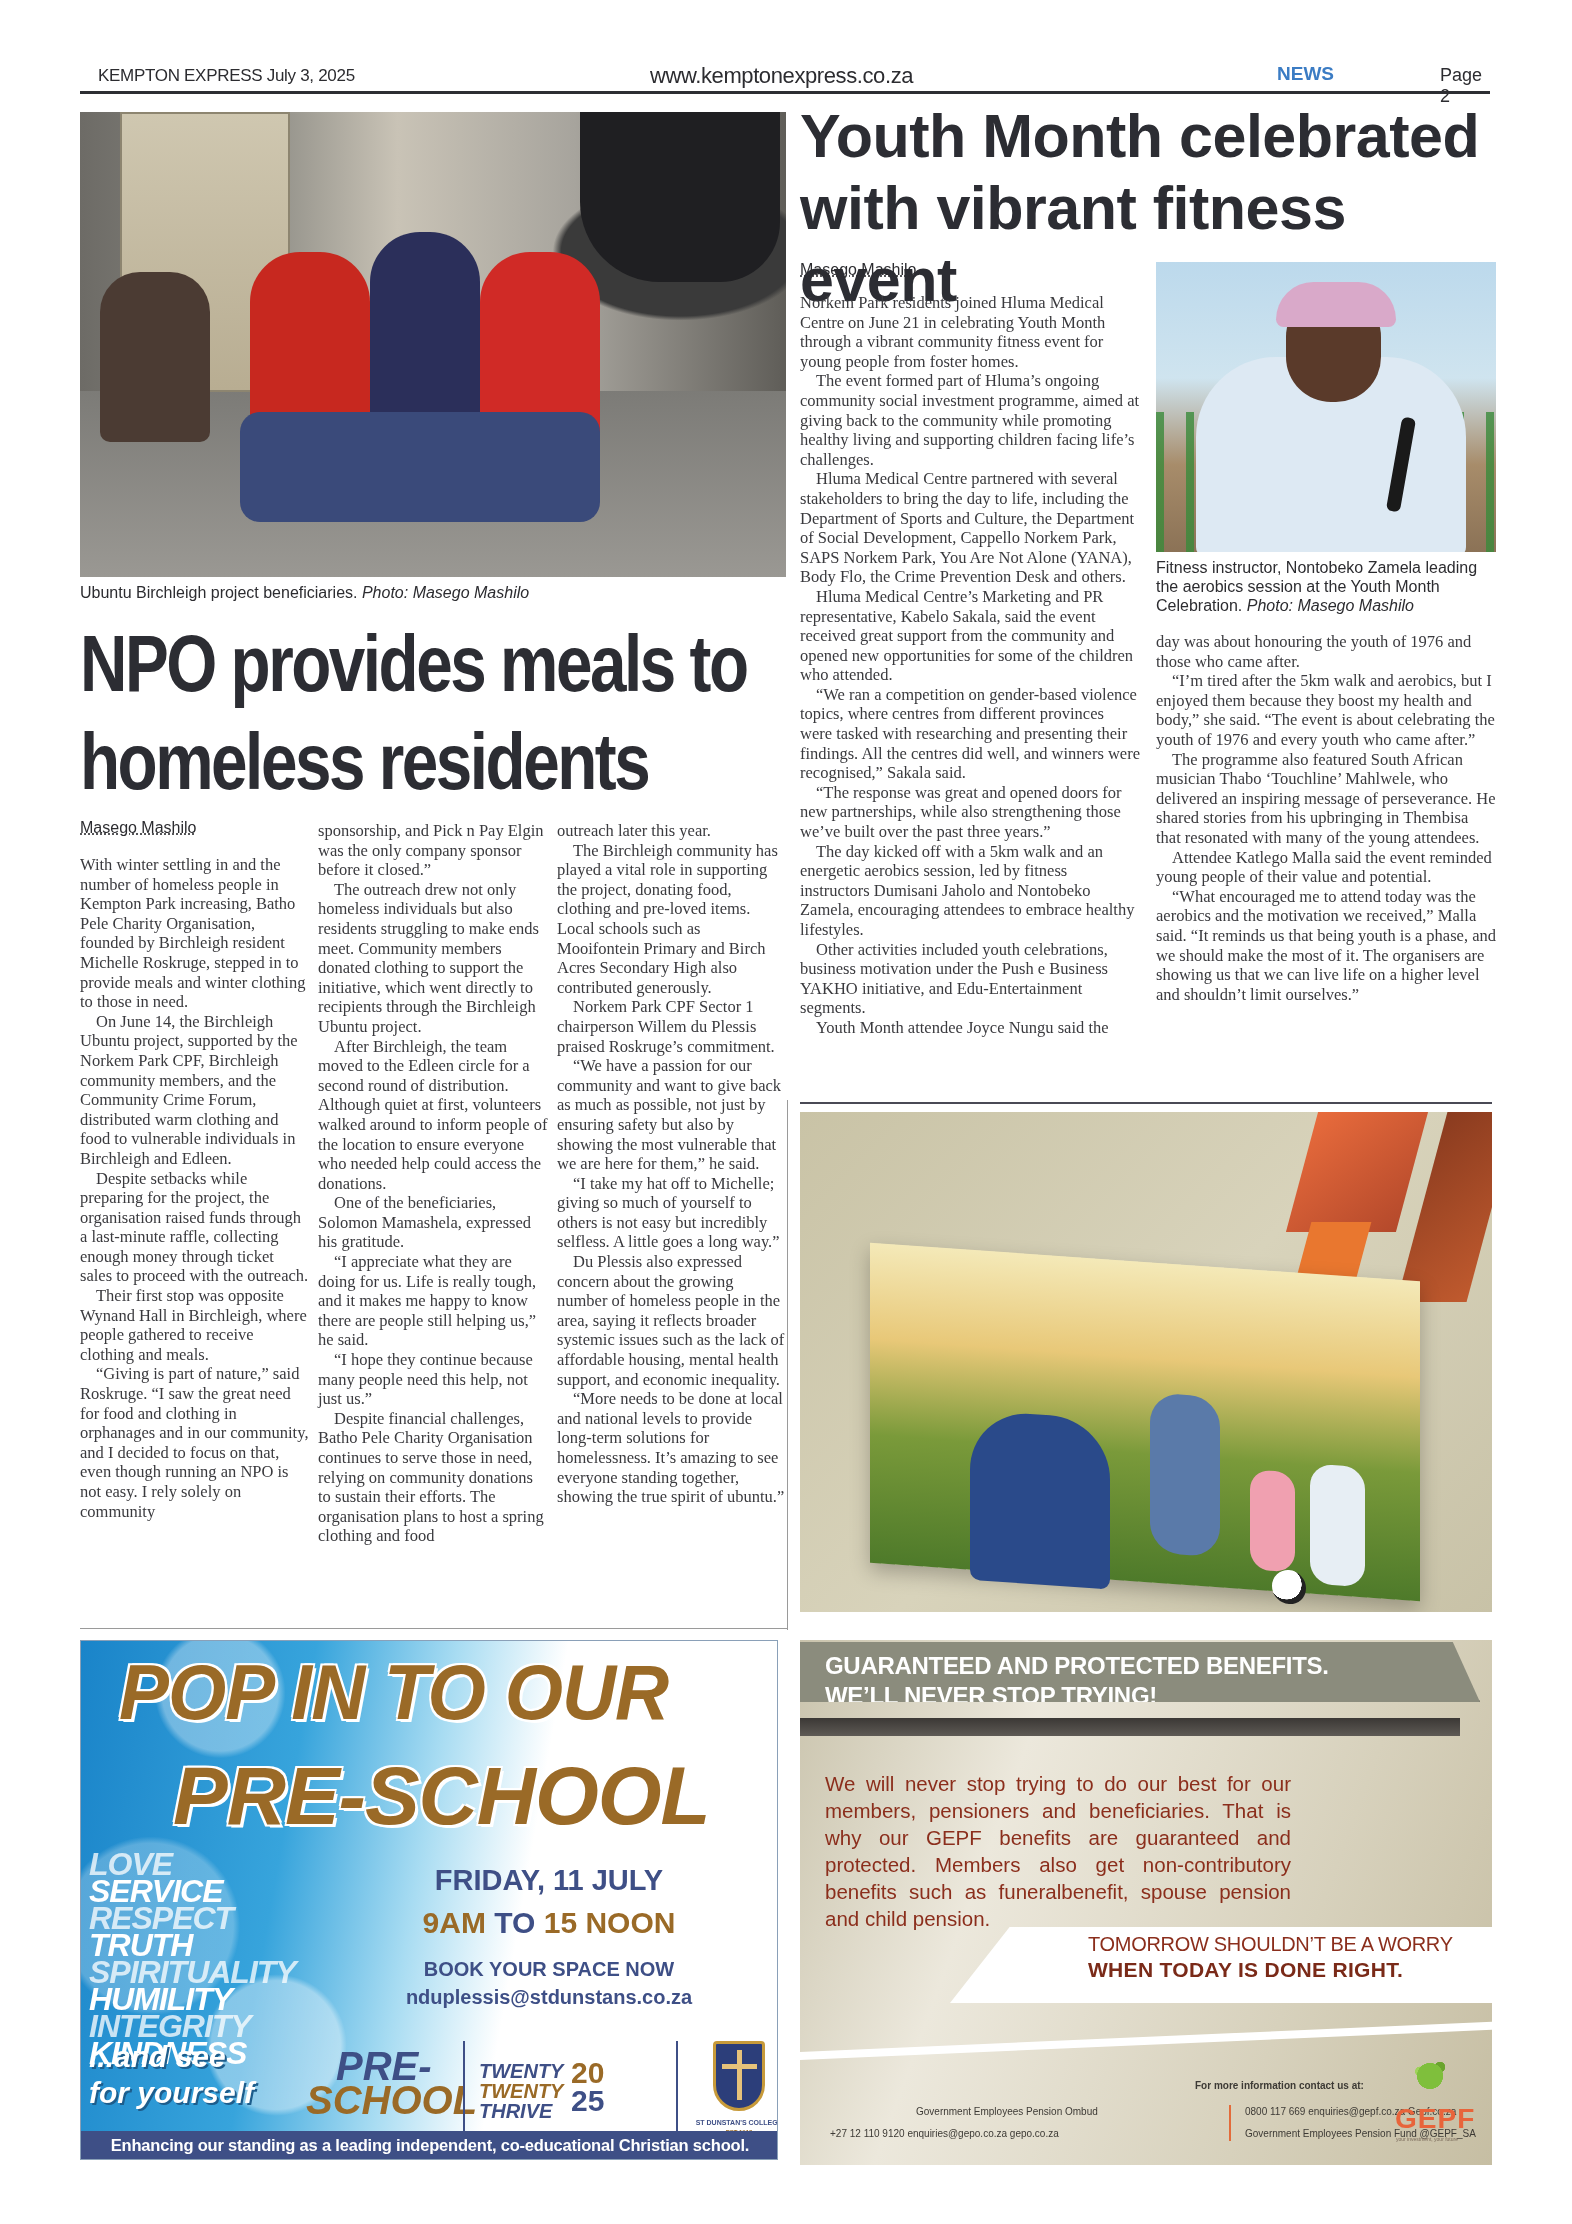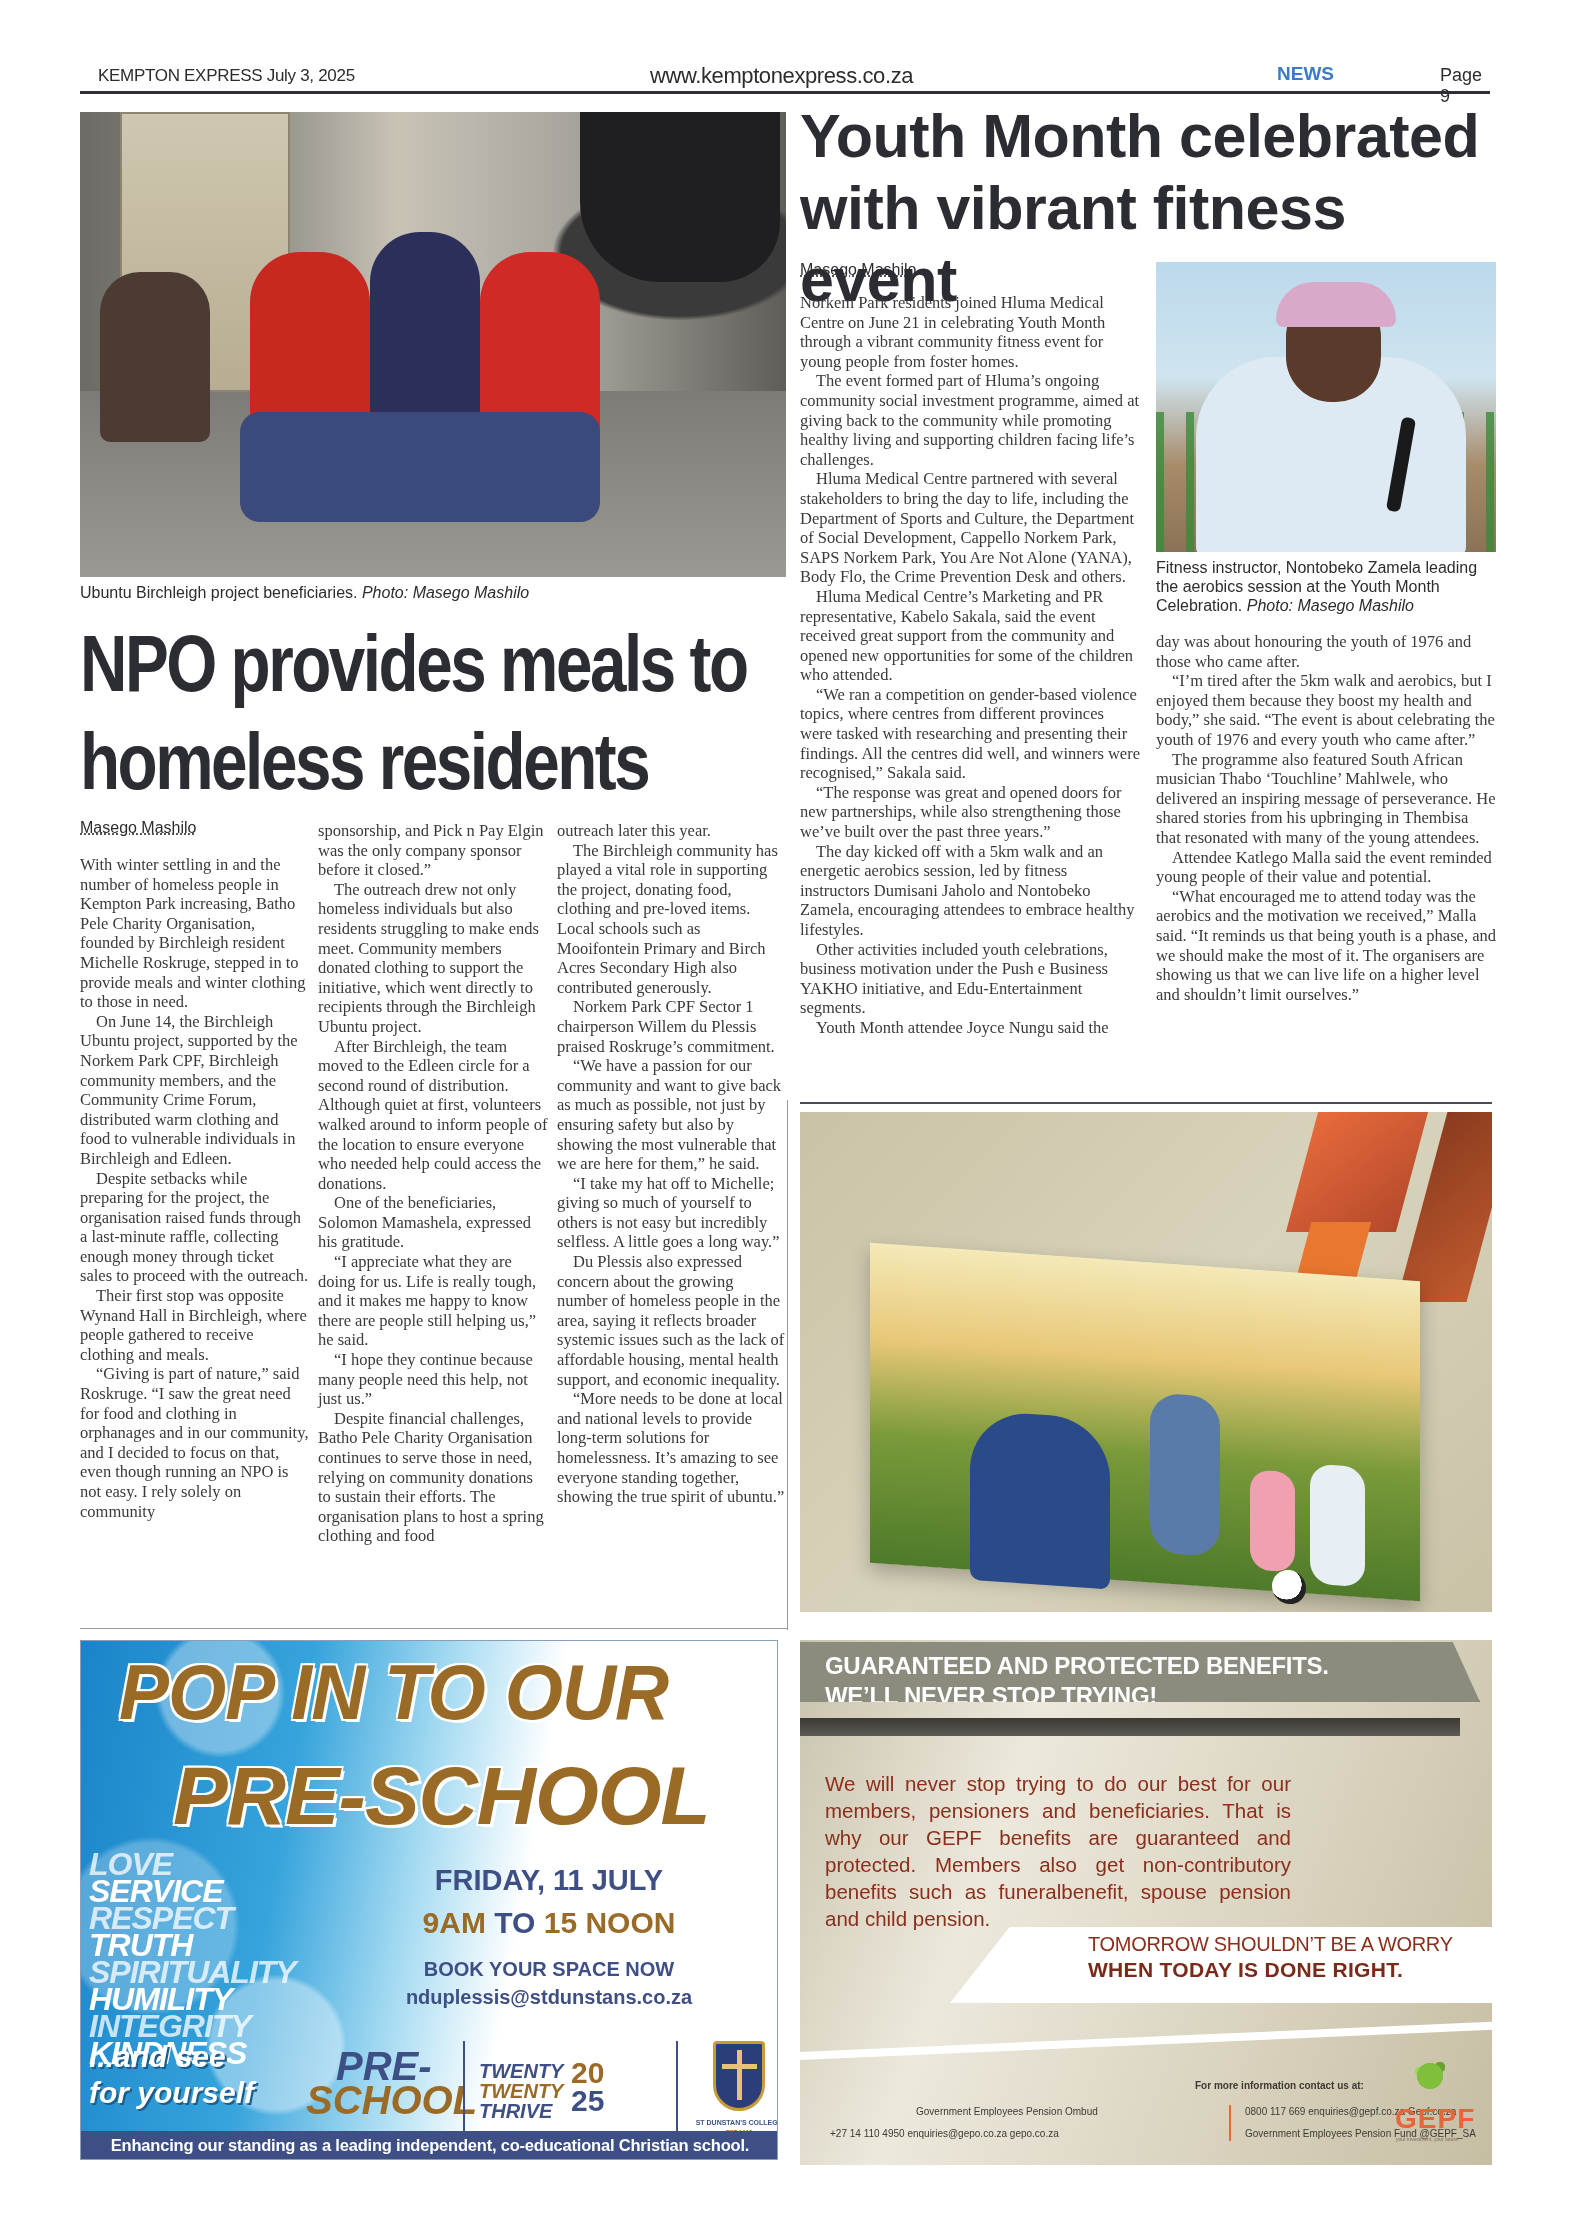--- a/index.html
+++ b/index.html
@@ -132,21 +132,21 @@
   .gepf .logo-text { position:absolute; left:595px; top:463px; font-family:"Liberation Sans", sans-serif; font-weight:bold; font-size:28px; color:#e8643a; letter-spacing:1px; }
   .gepf .logo-sub { position:absolute; left:596px; top:496px; font-family:"Liberation Sans", sans-serif; font-size:5px; color:#7a6a5a; }
 </style>
 </head>
 <body>
 
 <header class="masthead">
   <span class="left">KEMPTON EXPRESS July 3, 2025</span>
   <span class="center">www.kemptonexpress.co.za</span>
   <span class="section">NEWS</span>
-  <span class="page">Page 9</span>
+  <span class="page">Page 2</span>
 </header>
 <div class="masthead-rule"></div>
 
 <div class="photo photo-npo">
   <div class="box"></div>
   <div class="bag"></div>
   <div class="p1"></div>
   <div class="p2"></div>
   <div class="p3"></div>
   <div class="p4"></div>
@@ -294,20 +294,20 @@
     <div class="t1">GUARANTEED AND PROTECTED BENEFITS.</div>
     <div class="t2">WE’LL NEVER STOP TRYING!</div>
   </div>
   <p class="gepf-body">We will never stop trying to do our best for our members, pensioners and beneficiaries. That is why our GEPF benefits are guaranteed and protected. Members also get non-contributory benefits such as funeralbenefit, spouse pension and child pension.</p>
   <div class="slogan-box"></div>
   <div class="slogan1">TOMORROW SHOULDN’T BE A WORRY</div>
   <div class="slogan2">WHEN TODAY IS DONE RIGHT.</div>
   <div class="stripe"></div>
   <div class="contact b" style="left:395px; top:440px;">For more information contact us at:</div>
   <div class="contact" style="left:116px; top:466px;">Government Employees Pension Ombud</div>
-  <div class="contact" style="left:30px; top:488px;">+27 14 110 4950   enquiries@gepo.co.za   gepo.co.za</div>
+  <div class="contact" style="left:30px; top:488px;">+27 12 110 9120   enquiries@gepo.co.za   gepo.co.za</div>
   <div class="orange-bar"></div>
   <div class="contact" style="left:445px; top:466px;">0800 117 669    enquiries@gepf.co.za    Gepf.co.za</div>
   <div class="contact" style="left:445px; top:488px;">Government Employees Pension Fund     @GEPF_SA</div>
   <div class="logo-tree"></div>
   <div class="logo-text">GEPF</div>
   <div class="logo-sub">your investment, your future</div>
 </section>
 
 </body></html>

